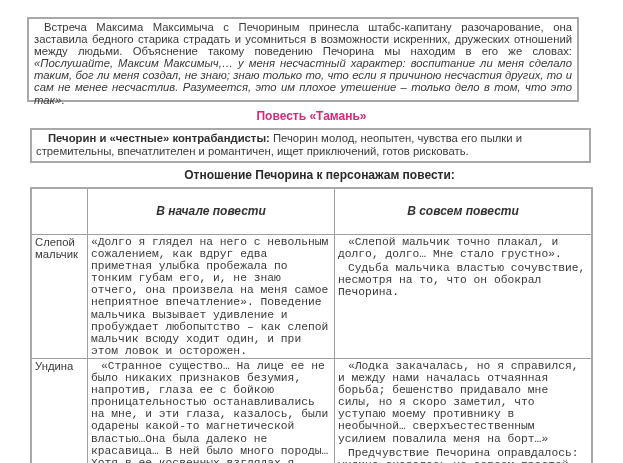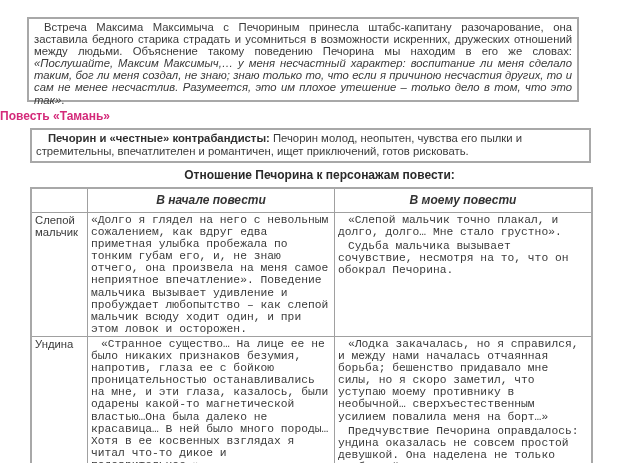--- a/index.html
+++ b/index.html
@@ -11,21 +11,21 @@
   .box1 {
     position: absolute; left: 27px; top: 17px; width: 552px; height: 85px;
     border: 2px solid #a8a8a8; box-sizing: border-box;
     padding: 2px 5px 6px 5px;
     font-size: 11.3px; line-height: 12.1px; text-align: justify;
   }
   .box1 p { margin: 0; text-indent: 10px; }
   .box1 .quote { font-style: italic; }
   .heading-pink {
     position: absolute; left: 0; width: 623px; top: 109px;
-    color: #d42a7a; font-weight: bold; font-size: 12px;
+    text-align: center; color: #d42a7a; font-weight: bold; font-size: 12px;
   }
   .box2 {
     position: absolute; left: 30px; top: 128px; width: 561px; height: 35px;
     border: 2px solid #a8a8a8; box-sizing: border-box;
     padding: 2px 5px 0 4px;
     font-size: 11.3px; line-height: 13px;
   }
   .box2 p { margin: 0; text-indent: 12px; }
   .box2 b { color: #2f2f2f; }
   .heading-table {
@@ -35,21 +35,21 @@
   table.rel {
     position: absolute; left: 30px; top: 187px; width: 563px; height: 272px;
     border-collapse: collapse; border: 2px solid #a8a8a8;
     font-size: 11.3px; line-height: 12.1px;
   }
   table.rel th, table.rel td {
     border: 1px solid #a0a0a0; vertical-align: top; padding: 1px 3px;
   }
   table.rel th {
     font-style: italic; font-weight: bold; font-size: 12px; height: 12px; color: #333;
-    padding: 5px 3px; line-height: 13px;
+    padding: 16px 3px; line-height: 13px;
   }
   .c0 { width: 49px; }
   .c1 { width: 240px; }
   td p { margin: 0; font-family: Liberation Mono, monospace; }
   td p.ind { text-indent: 10px; }
   td p + p { margin-top: 2px; }
   tr.r1 td { height: 111px; }
 </style>
 </head>
 <body>
@@ -64,30 +64,30 @@
   <p><b>Печорин и «честные» контрабандисты:</b><span> Печорин молод, неопытен, чувства его пылки и стремительны, впечатлителен и романтичен, ищет приключений, готов рисковать.</span></p>
 </div>
 
 <div class="heading-table">Отношение Печорина к персонажам повести:</div>
 
 <table class="rel">
   <tbody>
       <tr>
     <th class="c0"></th>
     <th class="c1">В начале повести</th>
-    <th>В моему повести</th>
+    <th>В совсем повести</th>
   </tr>
   <tr class="r1">
     <td>Слепой мальчик</td>
     <td>
       <p>«Долго я глядел на него с невольным сожалением, как вдруг едва приметная улыбка пробежала по тонким губам его, и, не знаю отчего, она произвела на меня самое неприятное впечатление». Поведение мальчика вызывает удивление и пробуждает любопытство – как слепой мальчик всюду ходит один, и при этом ловок и осторожен.</p>
     </td>
     <td>
       <p class="ind">«Слепой мальчик точно плакал, и долго, долго… Мне стало грустно».</p>
-      <p class="ind">Судьба мальчика вызывает сочувствие, несмотря на то, что он обокрал Печорина.</p>
+      <p class="ind">Судьба мальчика властью сочувствие, несмотря на то, что он обокрал Печорина.</p>
     </td>
   </tr>
   <tr class="r2">
     <td>Ундина</td>
     <td>
       <p class="ind">«Странное существо… На лице ее не было никаких признаков безумия, напротив, глаза ее с бойкою проницательностью останавливались на мне, и эти глаза, казалось, были одарены какой-то магнетической властью…Она была далеко не красавица… В ней было много породы… Хотя в ее косвенных взглядах я читал что-то дикое и подозрительное…»</p>
     </td>
     <td>
       <p class="ind">«Лодка закачалась, но я справился, и между нами началась отчаянная борьба; бешенство придавало мне силы, но я скоро заметил, что уступаю моему противнику в необычной… сверхъестественным усилием повалила меня на борт…»</p>
       <p class="ind">Предчувствие Печорина оправдалось: ундина оказалась не совсем простой девушкой. Она наделена не только необычной внешностью, но и имеет сильный, решительный, почти мужской, характер в сочетании с такими качествами, как коварство и притворство.</p>

